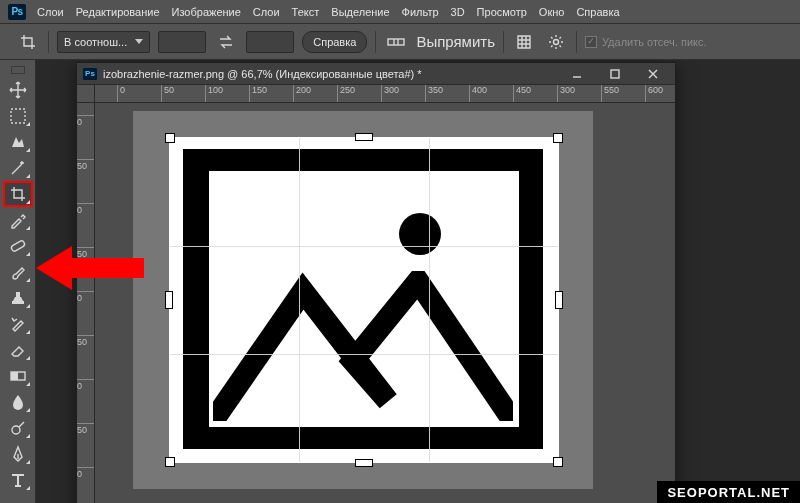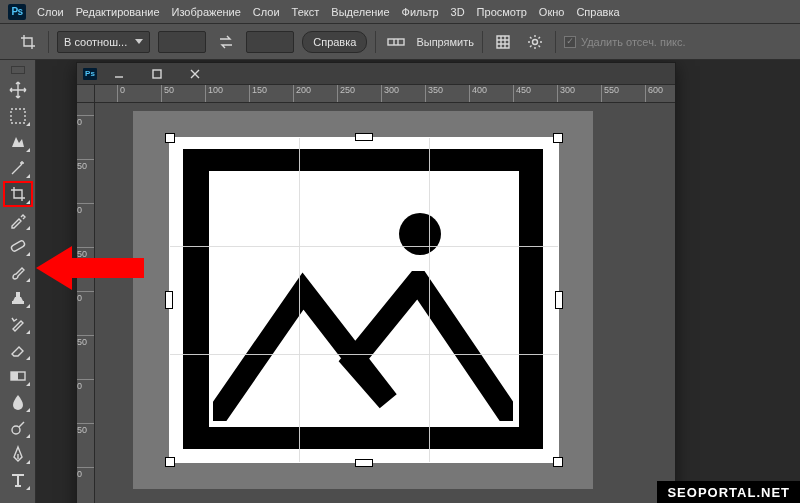--- a/index.html
+++ b/index.html
@@ -11,21 +11,21 @@
   .ps-logo { width: 18px; height: 16px; background: #001c33; color: #4fc3f7; font-weight: 700; font-size: 10px; display: flex; align-items: center; justify-content: center; border-radius: 2px; letter-spacing: -0.5px;}
   .menubar .item { color: #e4e4e4; font-size: 11px; cursor: default; padding: 2px 1px; }
 
   
   .optbar { display: flex; align-items: center; height: 36px; background: #535353; gap: 8px; padding: 0 16px; border-bottom: 1px solid #2e2e2e; }
   .tool-indicator { width: 24px; height: 24px; display:flex; align-items:center; justify-content:center; }
   .dropdown { display:flex; align-items:center; gap:4px; background:#414141; border:1px solid #2a2a2a; padding: 2px 6px; height: 22px; color:#e4e4e4; font-size:11px; border-radius:2px;}
   .sep { width:1px; height:22px; background:#3a3a3a; }
   .iconbtn { width:24px; height:22px; display:flex; align-items:center; justify-content:center; color:#d0d0d0; }
   .textbtn { background:#414141; border:1px solid #2a2a2a; padding:2px 10px; height:22px; border-radius:10px; color:#e4e4e4; font-size:11px; display:flex; align-items:center;}
-  .lbl { color:#e0e0e0; font-size:11px; }
+  .lbl { color:#e0e0e0; font-size:15px; }
   .check { display:flex; align-items:flex-start; gap:5px; color:#8a8a8a; font-size:11px;}
   .check .box { width:12px; height:12px; border:1px solid #777; background: #474747; display:flex; align-items:center; justify-content:center;}
   .check .box.on::after{content:"✓"; font-size:9px; color:#8a8a8a; line-height:1;}
 
   
   .main { flex:1; display:flex; position:relative; background:#535353; }
 
   
   .toolbox { width:36px; background:#535353; border-right:1px solid #2e2e2e; display:flex; flex-direction:column; align-items:center; padding-top:6px; gap:2px; position:relative; z-index:2;}
   .tb-expander { width:14px; height:8px; border:1px solid #3a3a3a; margin-bottom:2px;}
@@ -254,20 +254,21 @@
           </svg>
           <span class="tri"></span>
         </div>
     </div>
 
     <div class="workspace">
 
       <div class="docwin">
         <div class="doc-title">
           <div class="doc-icon">Ps</div>
+          <div class="doc-ttl">izobrazhenie-razmer.png @ 66,7% (Индексированные цвета#) *</div>
           <div class="winbtn">
               <svg width="12" height="12" viewBox="0 0 12 12">
                 <path d="M2 9h8"></path>
               </svg>
             </div>
           <div class="winbtn">
               <svg width="12" height="12" viewBox="0 0 12 12">
                 <rect x="2" y="2" width="8" height="8"></rect>
               </svg>
             </div>

